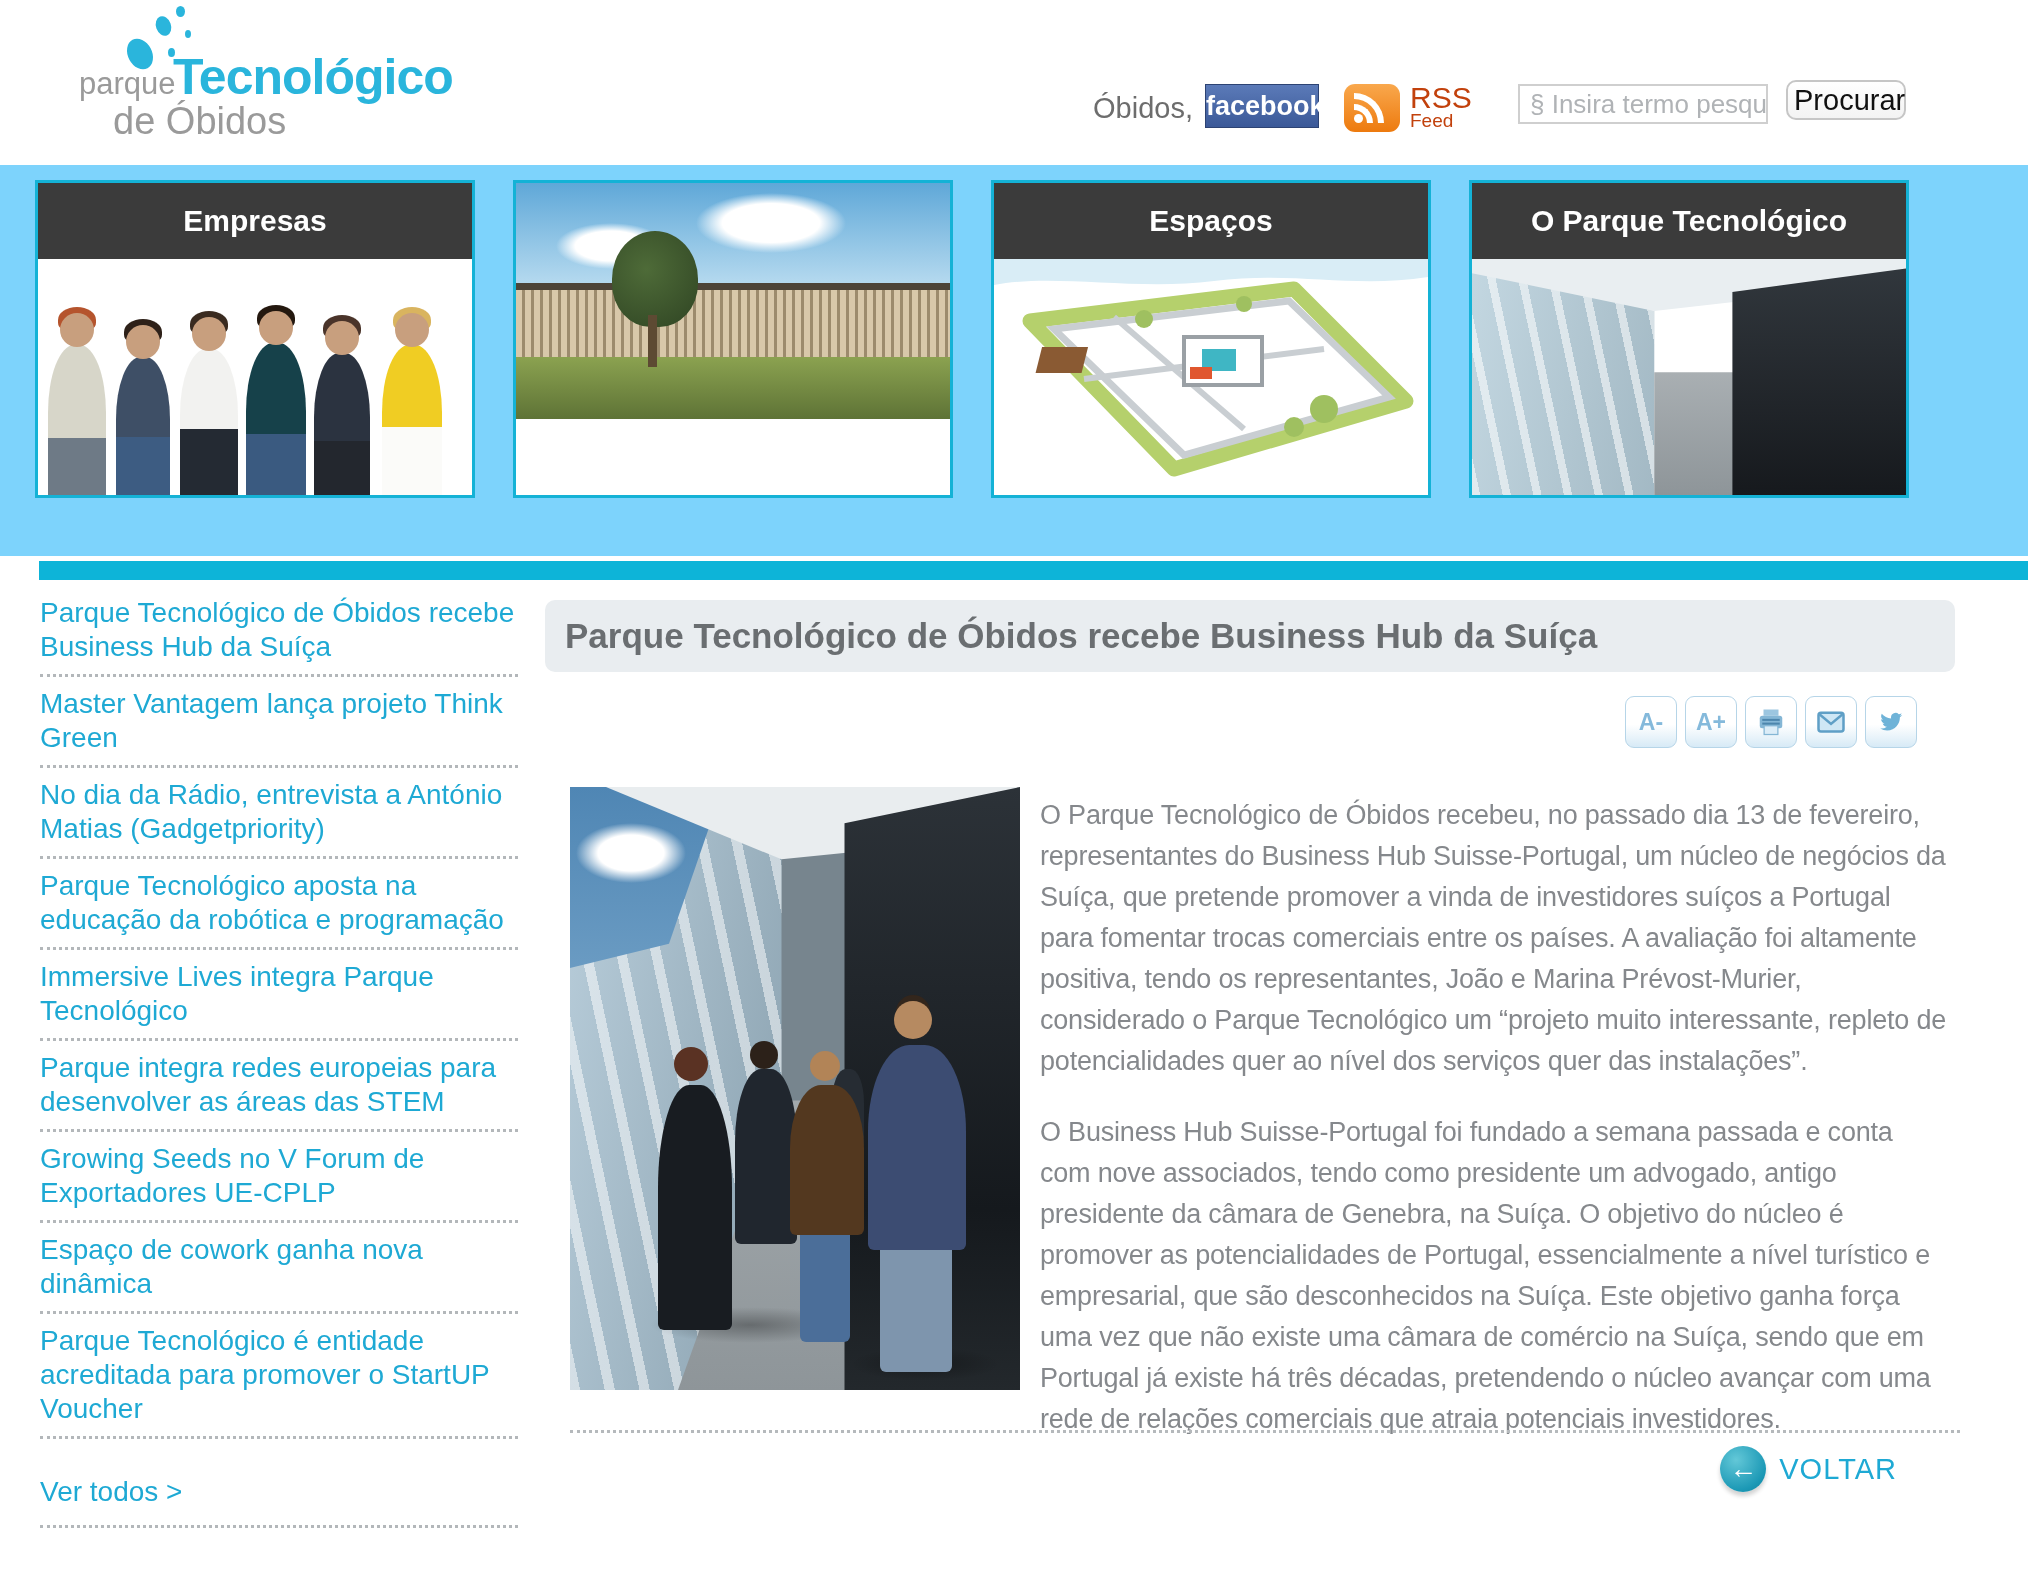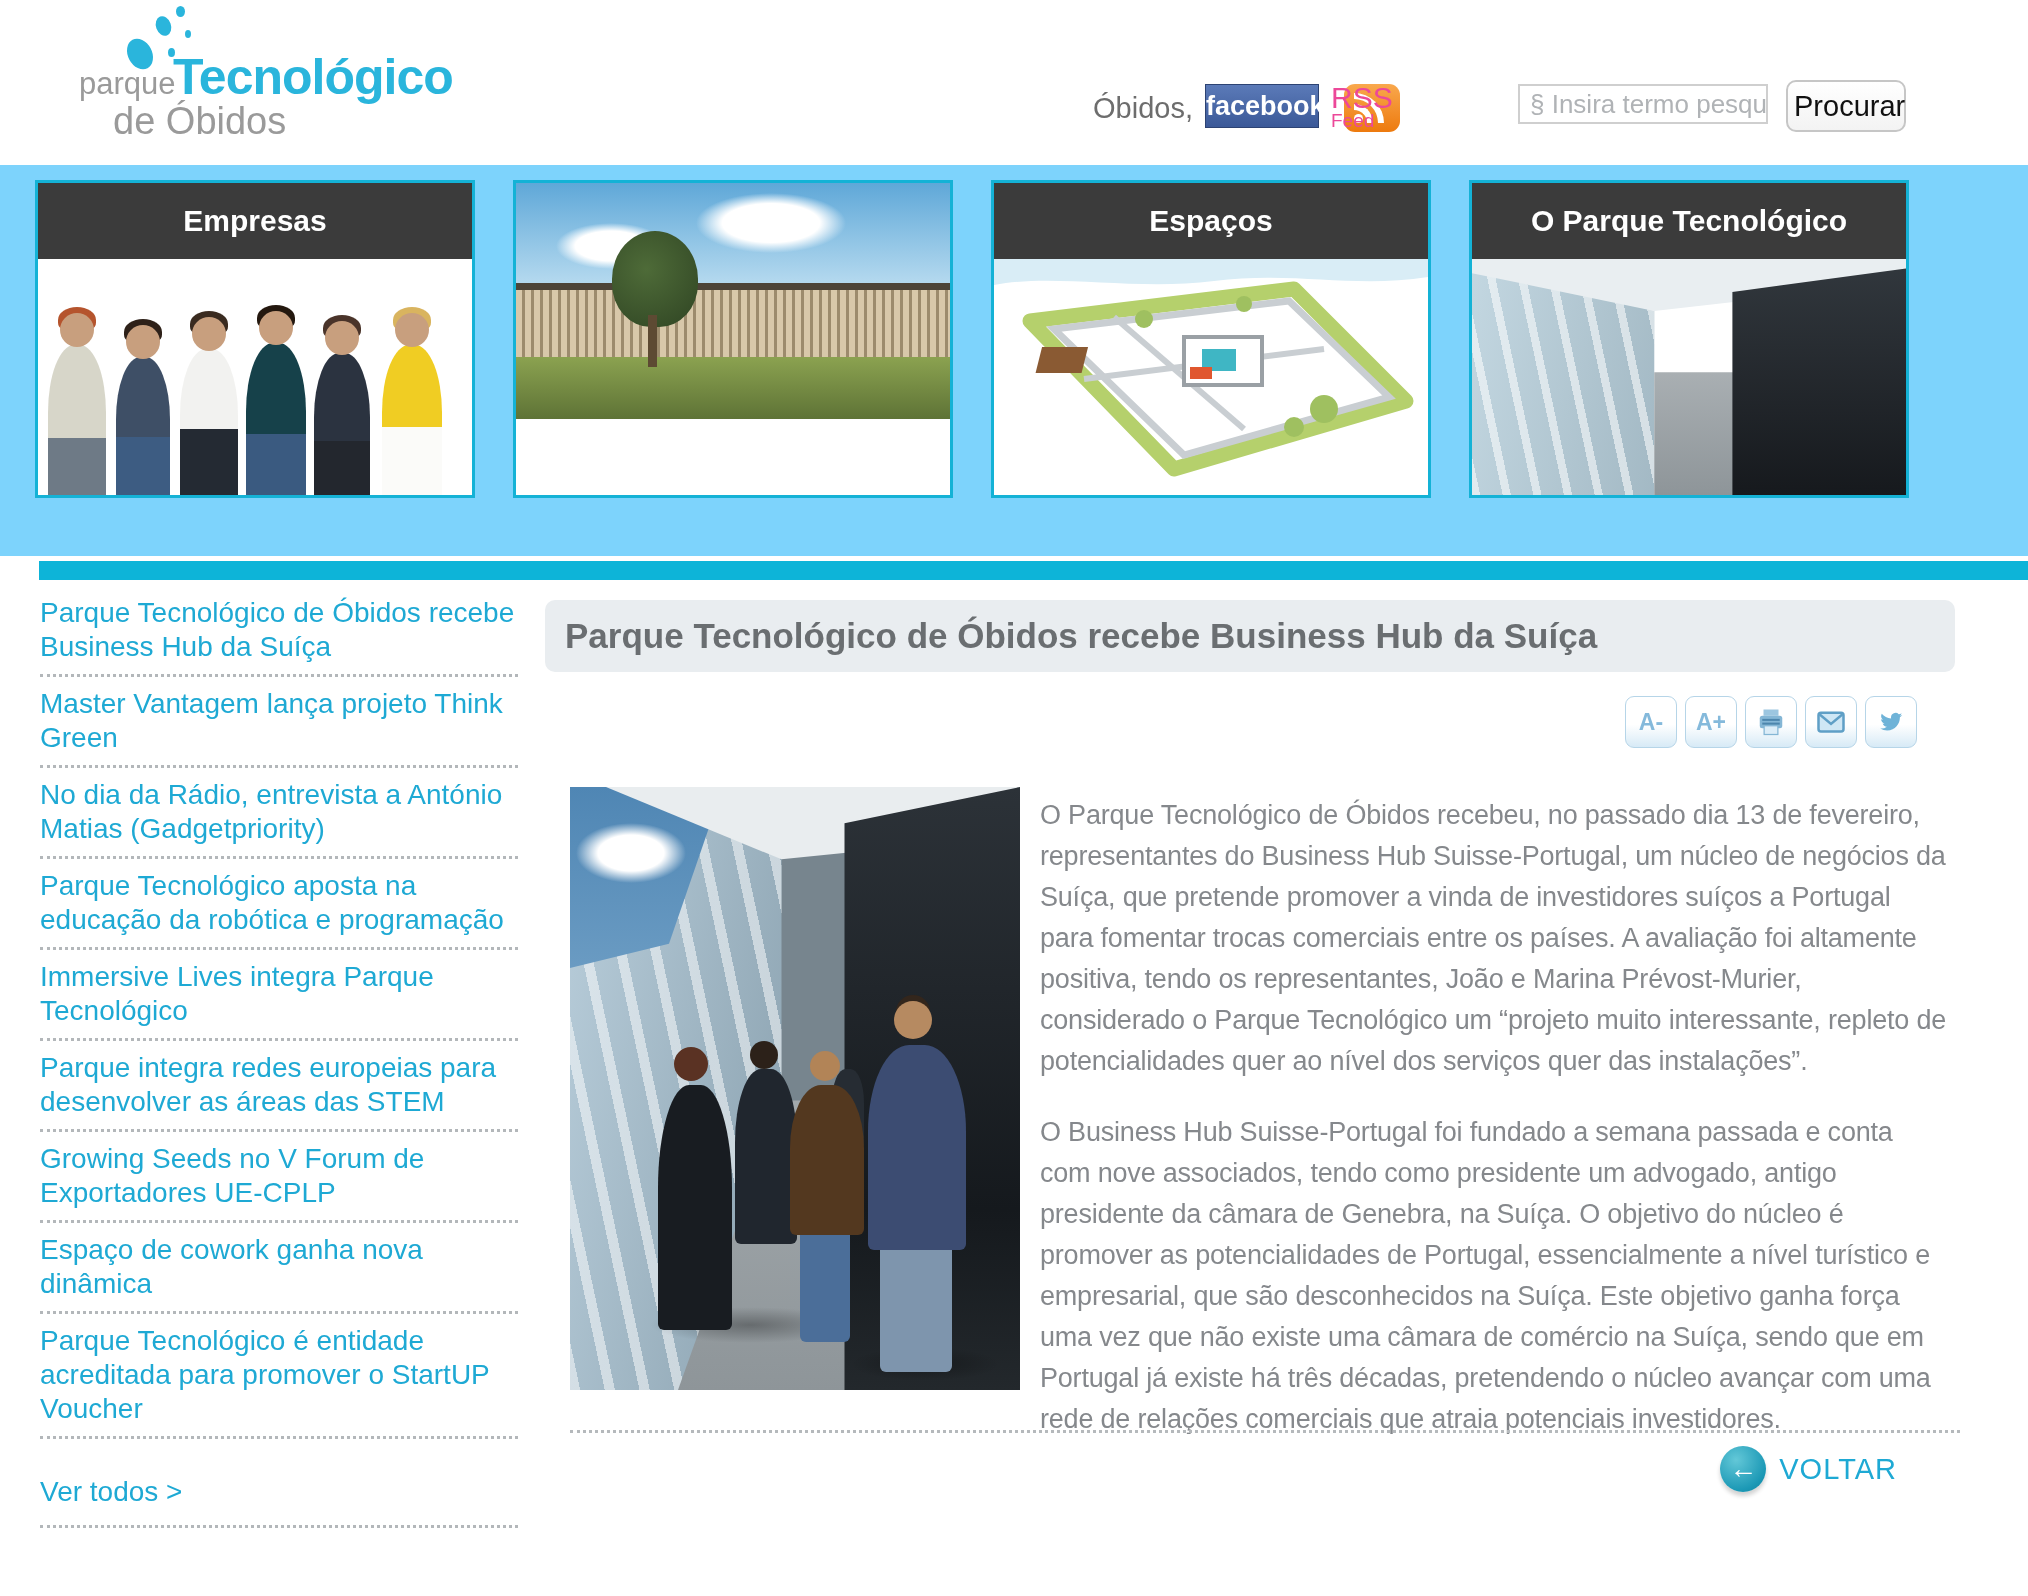--- a/index.html
+++ b/index.html
@@ -20,26 +20,26 @@
   .logo-tec{position:absolute;left:100px;top:44px;font-size:50px;font-weight:bold;color:#2ab5dc;letter-spacing:-1px;}
   .logo-obidos{position:absolute;left:40px;top:96px;font-size:38px;color:#9a9a9a;}
 
   .obidos-label{position:absolute;left:1093px;top:92px;font-size:29px;color:#6d6d6d;cursor:pointer;}
   .fb-btn{position:absolute;left:1205px;top:84px;width:114px;height:44px;background:linear-gradient(#5b7ab8,#3b5998);color:#fff;font-weight:bold;font-size:27px;text-align:center;line-height:42px;cursor:pointer;border:1px solid #2d4373;box-sizing:border-box;}
   .rss-icon{position:absolute;left:1344px;top:84px;width:56px;height:48px;border-radius:11px;background:linear-gradient(#f9a84d,#ed7a0e);cursor:pointer;}
   .rss-dot{position:absolute;left:10px;bottom:9px;width:9px;height:9px;border-radius:50%;background:#fff;}
   .rss-arc{position:absolute;border-top:6px solid #fff;border-right:6px solid #fff;border-radius:0 100% 0 0;}
   .rss-a1{left:10px;bottom:9px;width:13px;height:13px;}
   .rss-a2{left:10px;bottom:9px;width:24px;height:24px;}
-  .rss-text{position:absolute;left:1331px;top:84px;color:#ec4899;cursor:pointer;}
+  .rss-text{position:absolute;left:1410px;top:84px;color:#c2410c;cursor:pointer;}
   .rss-text .t1{font-size:30px;line-height:28px;}
   .rss-text .t2{font-size:19px;line-height:18px;}
   .search-input{position:absolute;left:1518px;top:84px;width:250px;height:40px;border:2px solid #cfcfcf;font-size:26px;color:#555;padding:0 0 0 10px;box-sizing:border-box;font-family:"Liberation Sans",sans-serif;background:#fff;}
   .search-input::placeholder{color:#b0b3b6;}
-  .search-btn{position:absolute;left:1786px;top:80px;width:120px;height:52px;border:2px solid #c6c6c6;border-radius:10px;background:linear-gradient(#ffffff,#f3f3f3);font-size:29px;color:#111;cursor:pointer;font-family:"Liberation Sans",sans-serif;}
+  .search-btn{position:absolute;left:1786px;top:80px;width:120px;height:40px;border:2px solid #c6c6c6;border-radius:10px;background:linear-gradient(#ffffff,#f3f3f3);font-size:29px;color:#111;cursor:pointer;font-family:"Liberation Sans",sans-serif;}
 
   
   .nav-band{position:absolute;top:165px;left:0;width:100%;height:391px;background:#7dd3fc;}
   .nav-card{position:absolute;top:15px;width:440px;height:318px;border:3px solid #14b2d6;box-sizing:border-box;background:#fff;cursor:pointer;}
   .nc1{left:35px;} .nc2{left:513px;} .nc3{left:991px;} .nc4{left:1469px;}
   .nav-card-header{height:76px;background:#3b3b3b;display:flex;align-items:center;justify-content:center;color:#fff;font-weight:bold;font-size:30px;}
   .nav-card-img{position:relative;height:236px;overflow:hidden;background:#fff;}
 
   
   .per{position:absolute;bottom:0;border-radius:45% 45% 0 0;}

